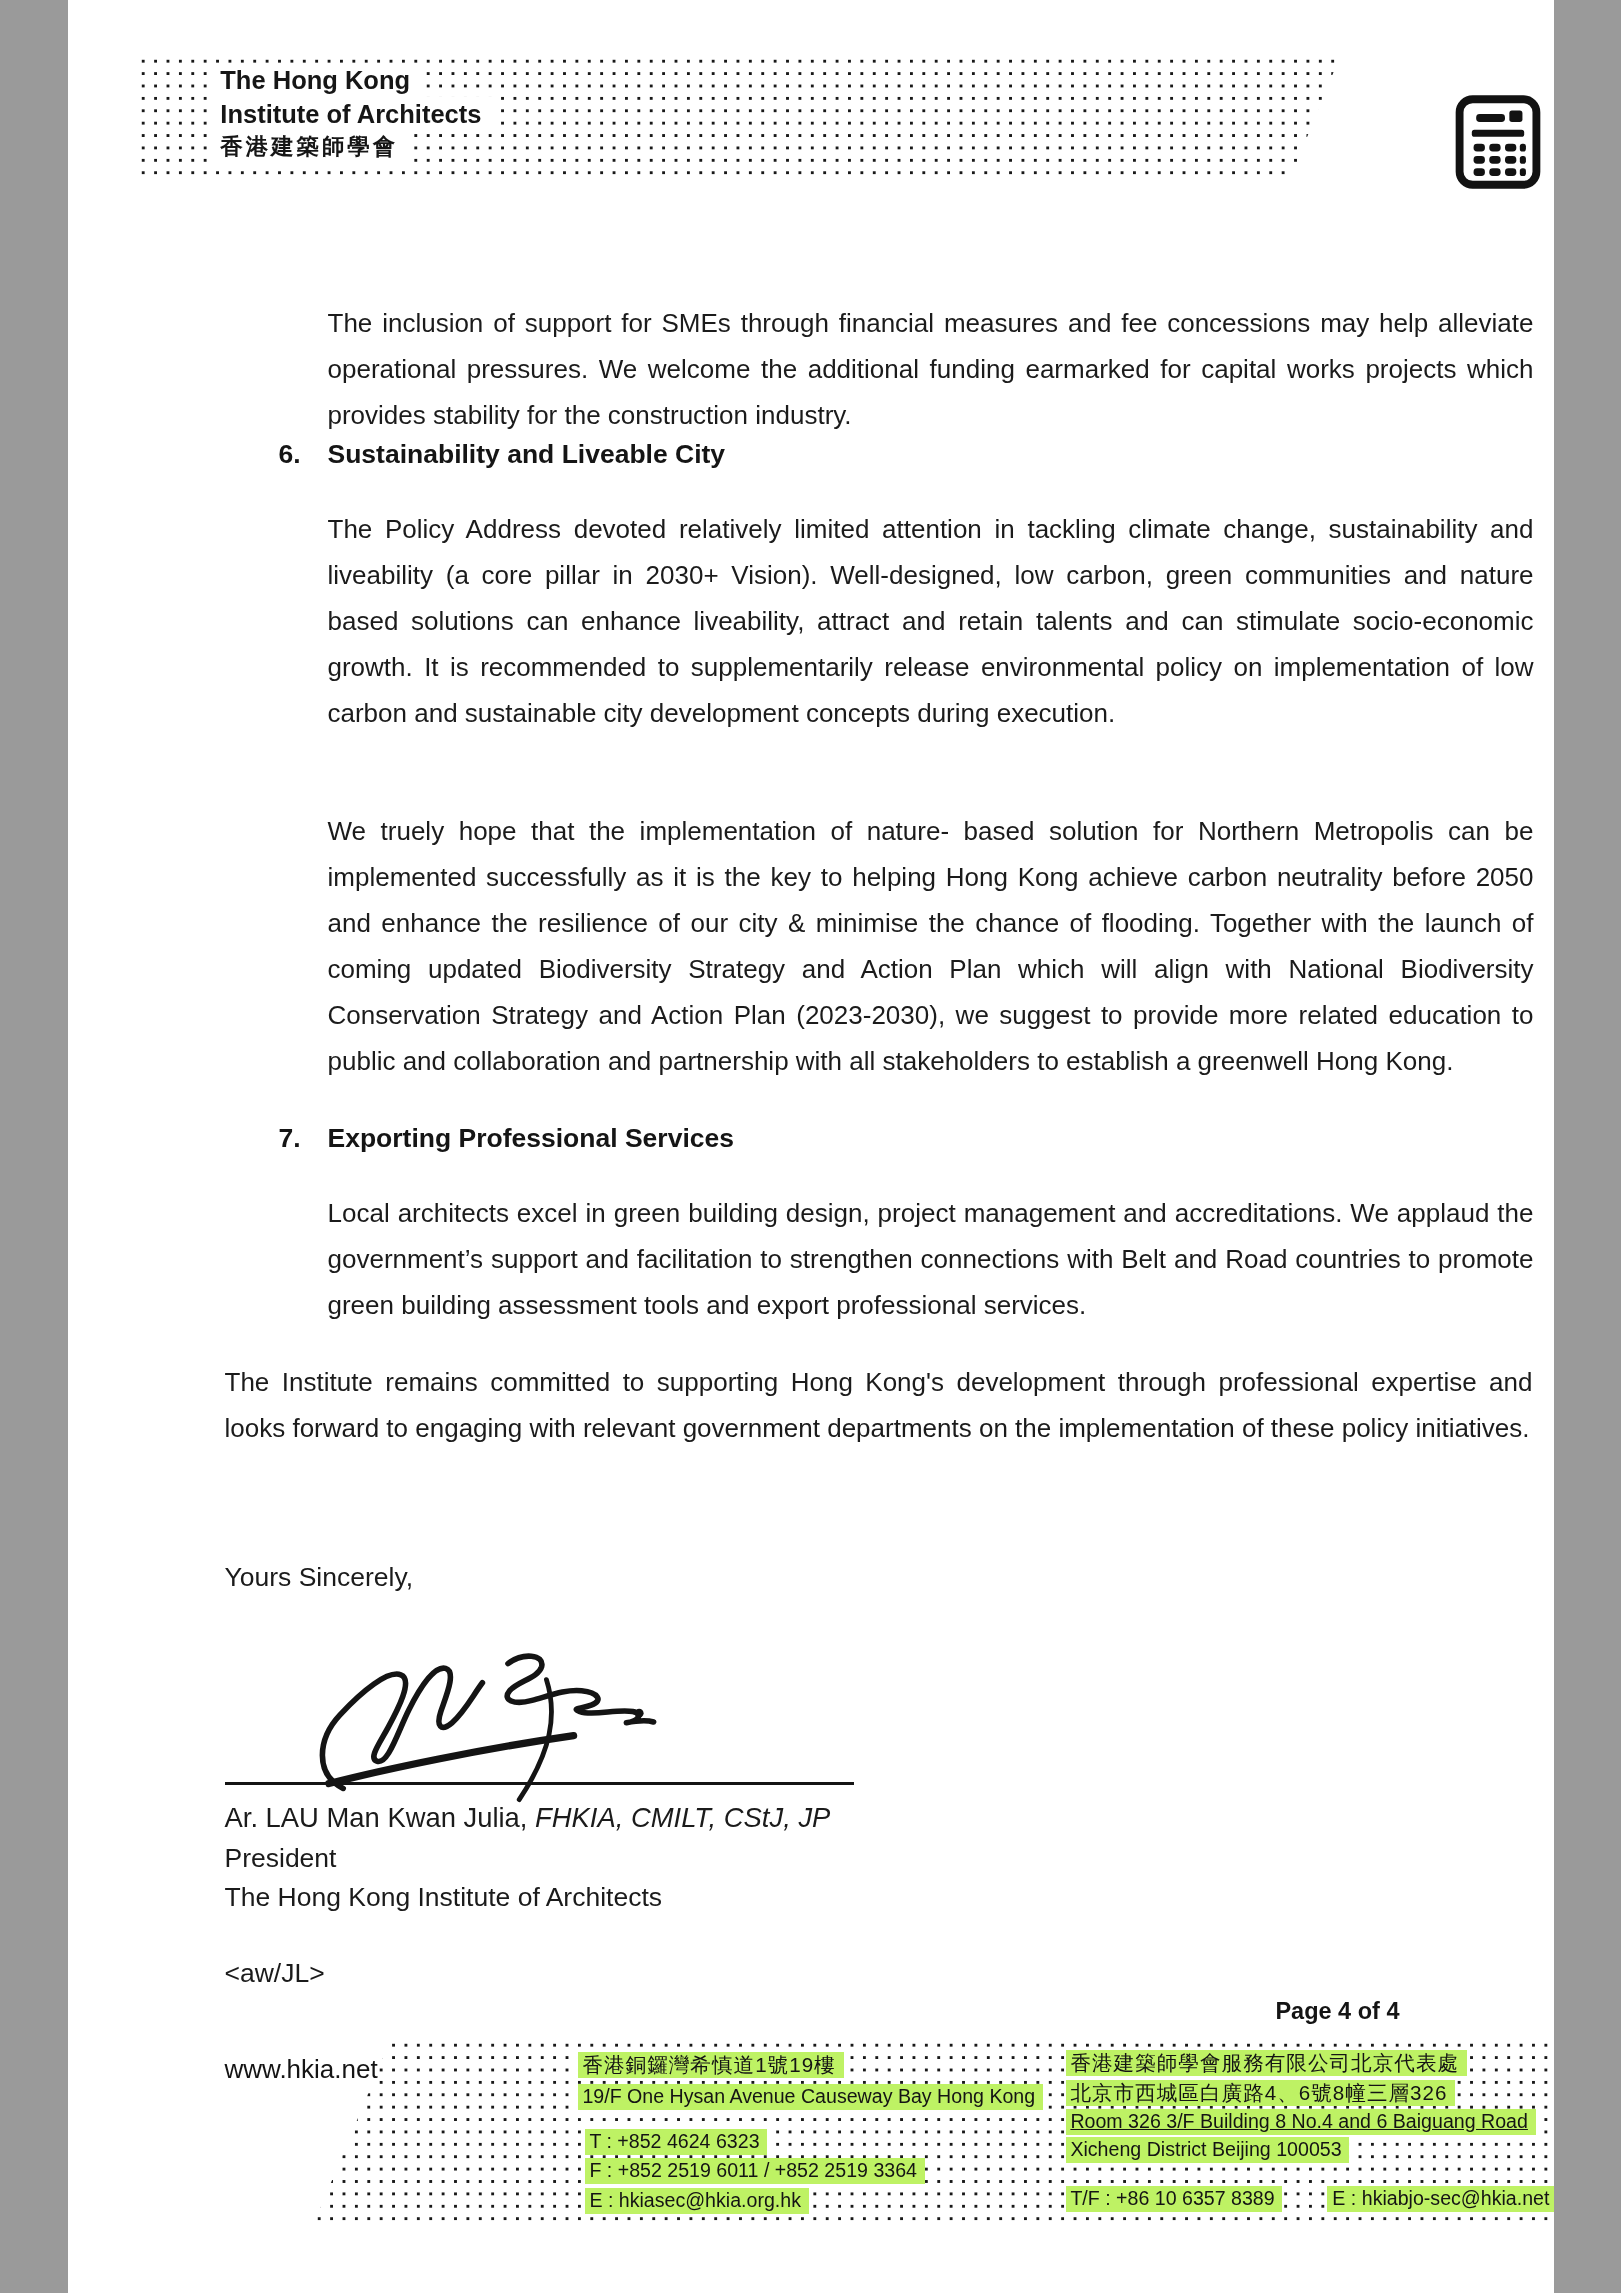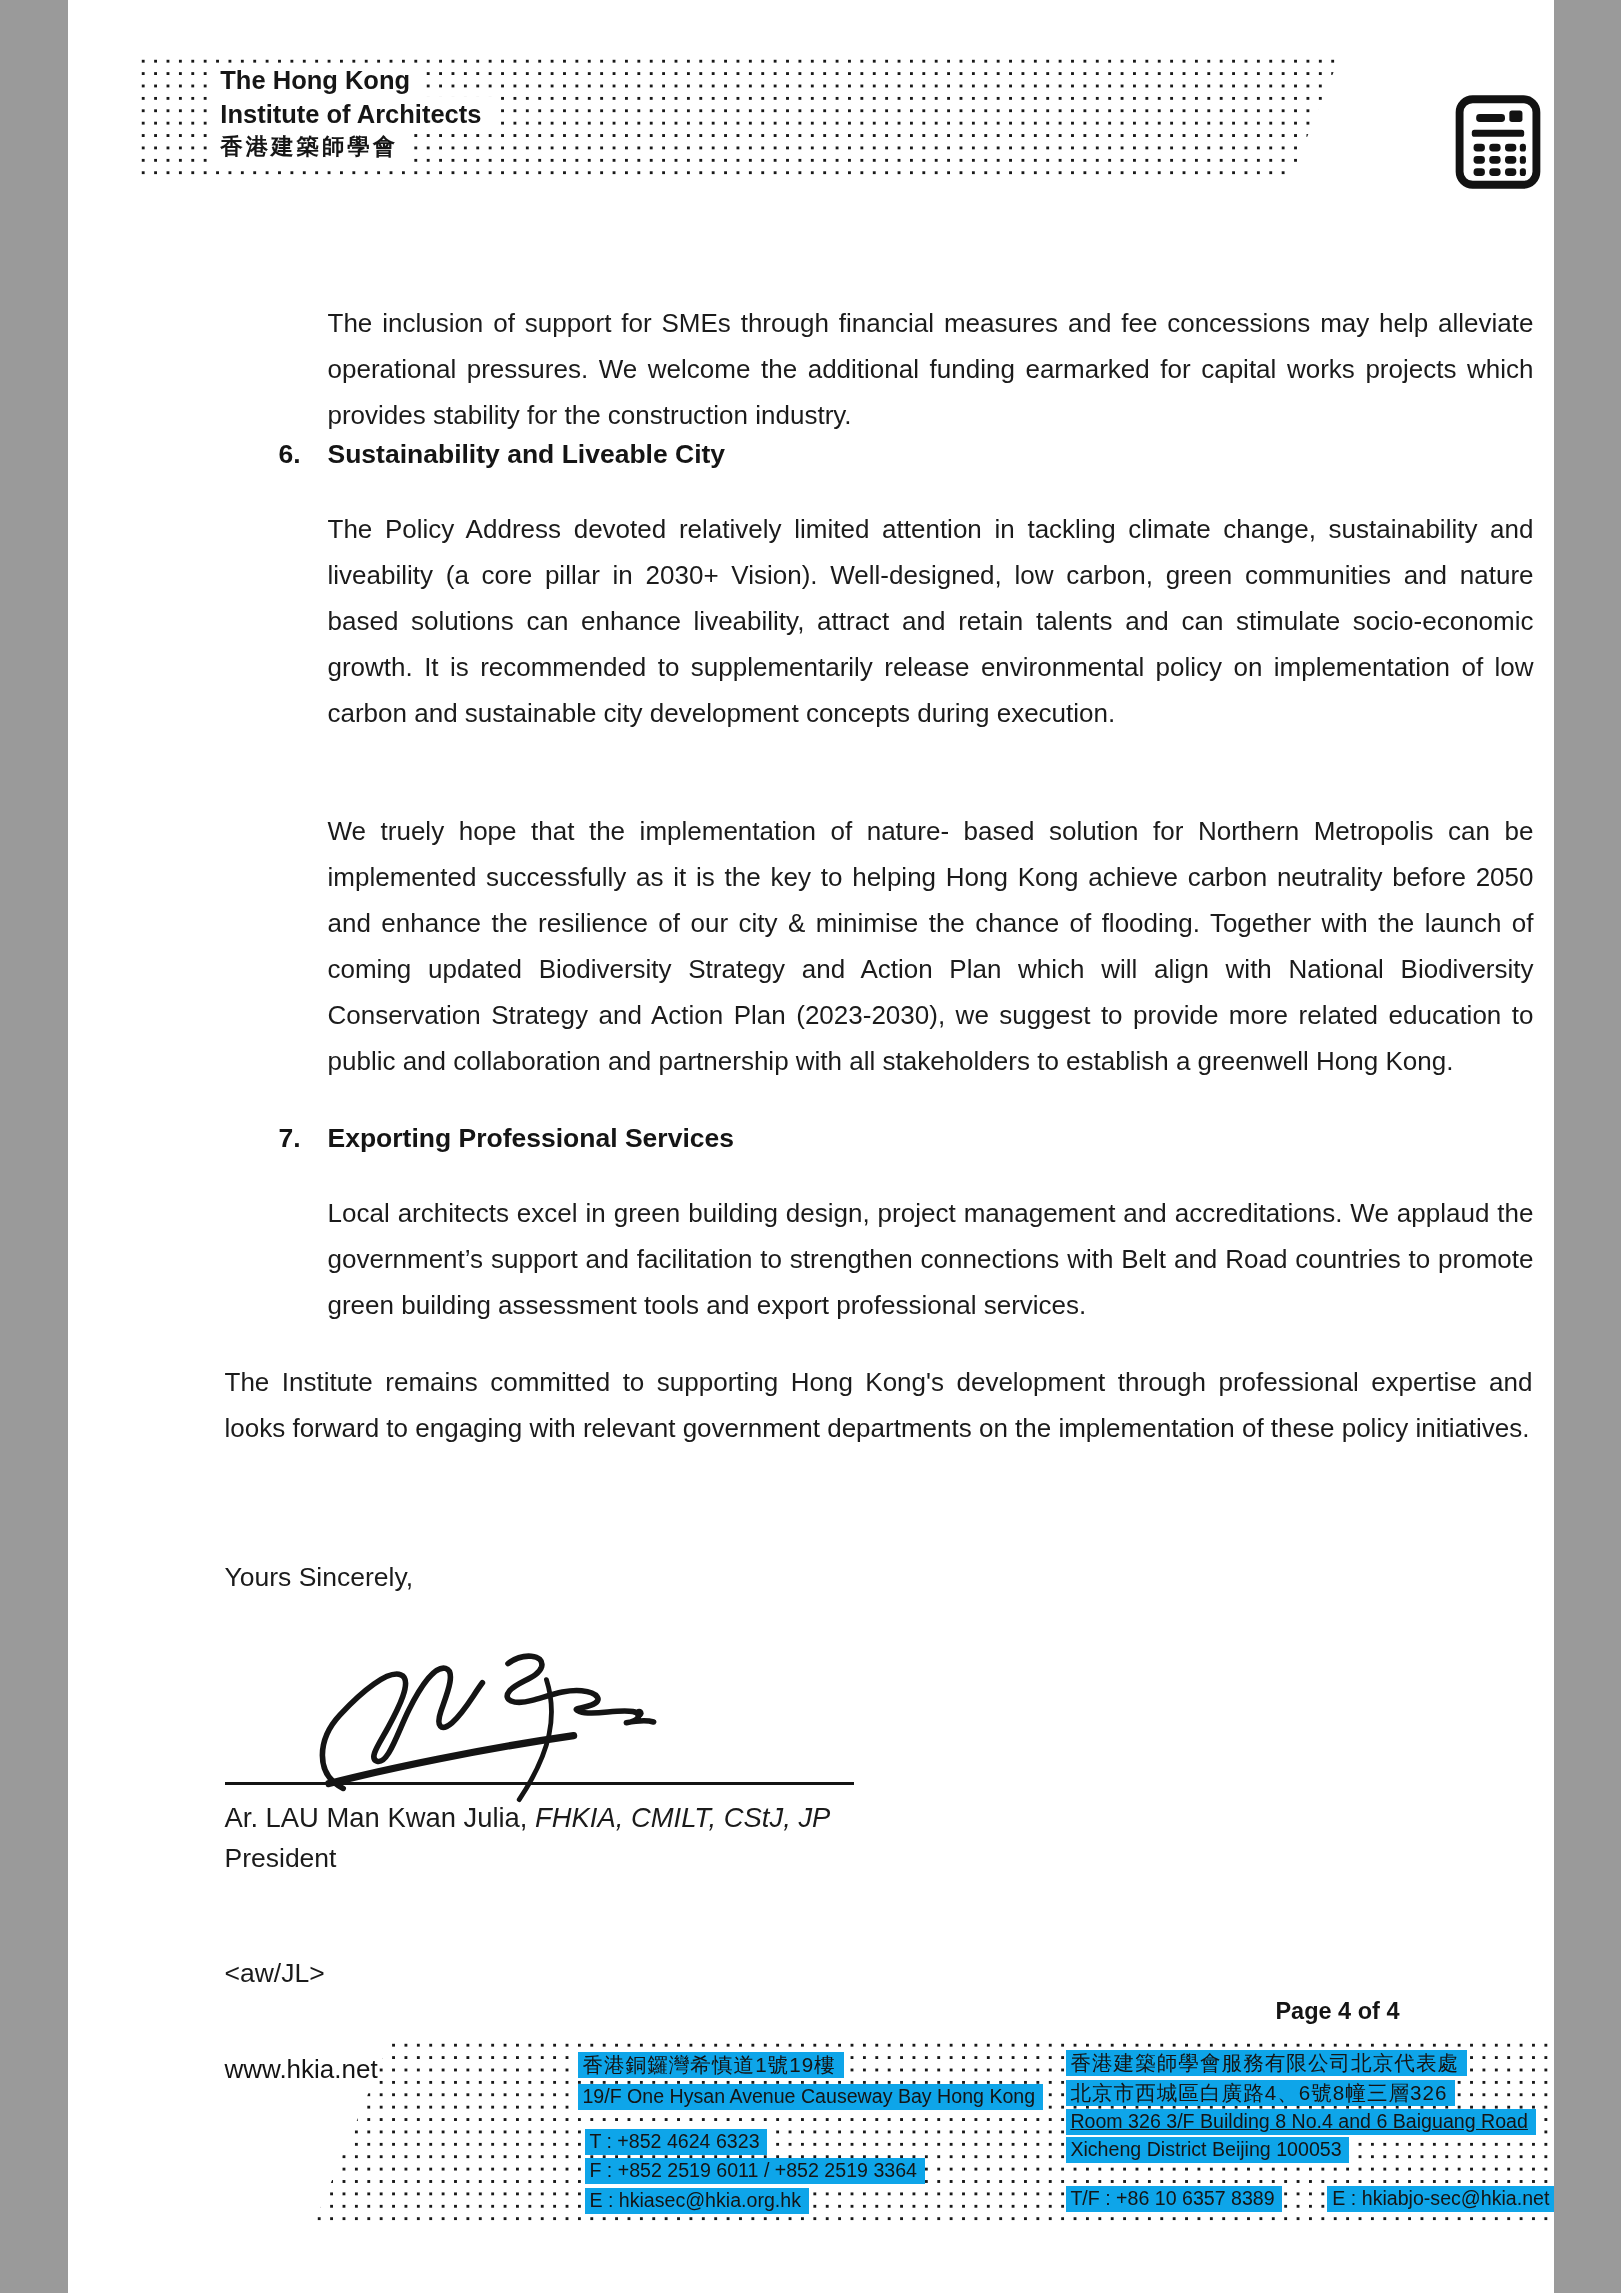--- a/index.html
+++ b/index.html
@@ -43,21 +43,21 @@
   .sig-svg{position:absolute;left:240px;top:1630px;}
   .sig-rule{position:absolute;left:157px;top:1782px;width:629px;border-top:3.4px solid #141414;}
   .name-line{position:absolute;left:157px;top:1798px;font-size:27.4px;line-height:39px;}
   .name-line .cred{font-style:italic;}
   .page-num{position:absolute;right:154px;top:1998px;font-size:23.5px;font-weight:bold;color:#141414;}
   .footer-dots{
     position:absolute;left:245px;top:2039px;width:1328px;height:188px;
     clip-path:polygon(5.9% 0,100% 0,99.6% 100%,0 100%);
   }
   .fline{
-    position:absolute;background:#0ea5e9;padding:1px 7.8px 1px 4.9px;
+    position:absolute;background:#bef264;padding:1px 7.8px 1px 4.9px;
     font-size:19.6px;line-height:23.5px;color:#141414;white-space:nowrap;
   }
   .fline.zh{font-size:20.6px;letter-spacing:1px;}
   .frow{display:flex;gap:45px;}
   .website{position:absolute;left:157px;top:2054px;font-size:26px;color:#141414;}
 </style>
 </head>
 <body>
 
 <div class="page">
@@ -119,20 +119,21 @@
         <circle cx="414" cy="104" r="5.5" fill="#141414" stroke="none"></circle>
       </g>
     </svg>
   </div>
   <div class="sig-rule"></div>
 
   <div class="name-line">
     <span>Ar. LAU Man Kwan Julia, </span><span class="cred">FHKIA, CMILT, CStJ, JP</span>
   </div>
   <div class="simple-line" style="top:1839px;">President</div>
+  <div class="simple-line" style="top:1878px;">The Hong Kong Institute of Architects</div>
   <div class="simple-line" style="top:1954px;">&lt;aw/JL&gt;</div>
 
   <div class="page-num">Page 4 of 4</div>
 
   <div class="footer-dots dots"></div>
   <div class="website">www.hkia.net</div>
 
   <span class="fline zh" style="left:510px;top:2052px;">香港銅鑼灣希慎道1號19樓</span>
   <span class="fline" style="left:510px;top:2084px;">19/F One Hysan Avenue Causeway Bay Hong Kong</span>
   <span class="fline" style="left:517px;top:2129px;">T : +852 4624 6323</span>

